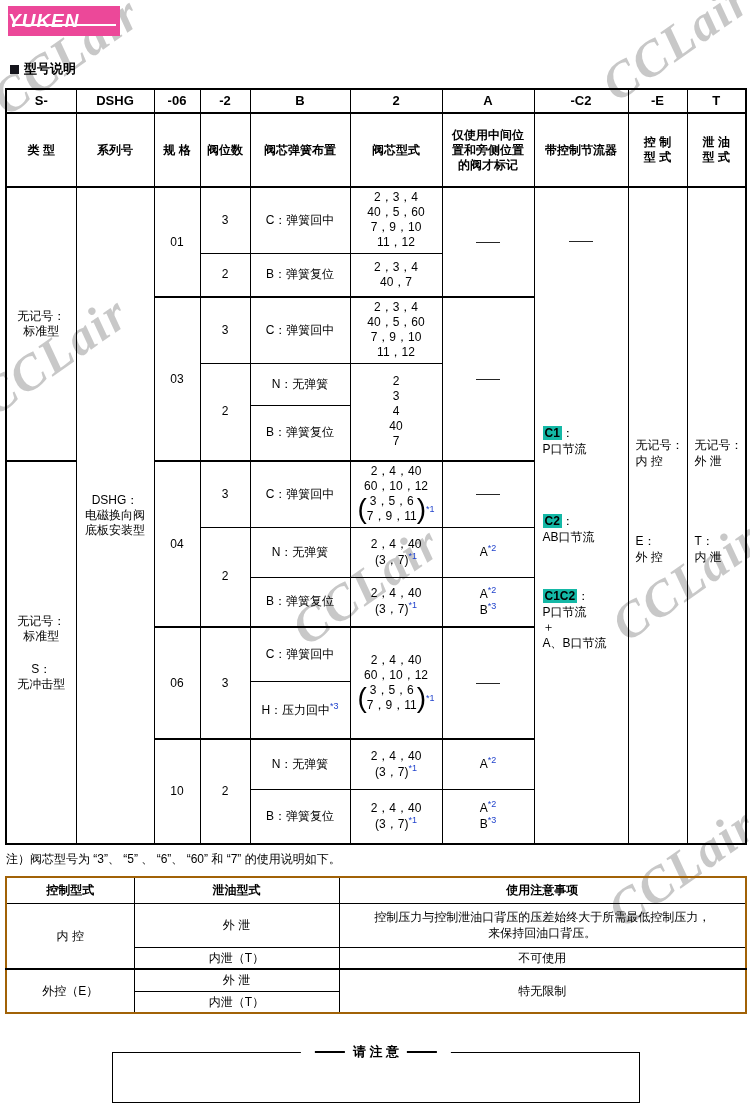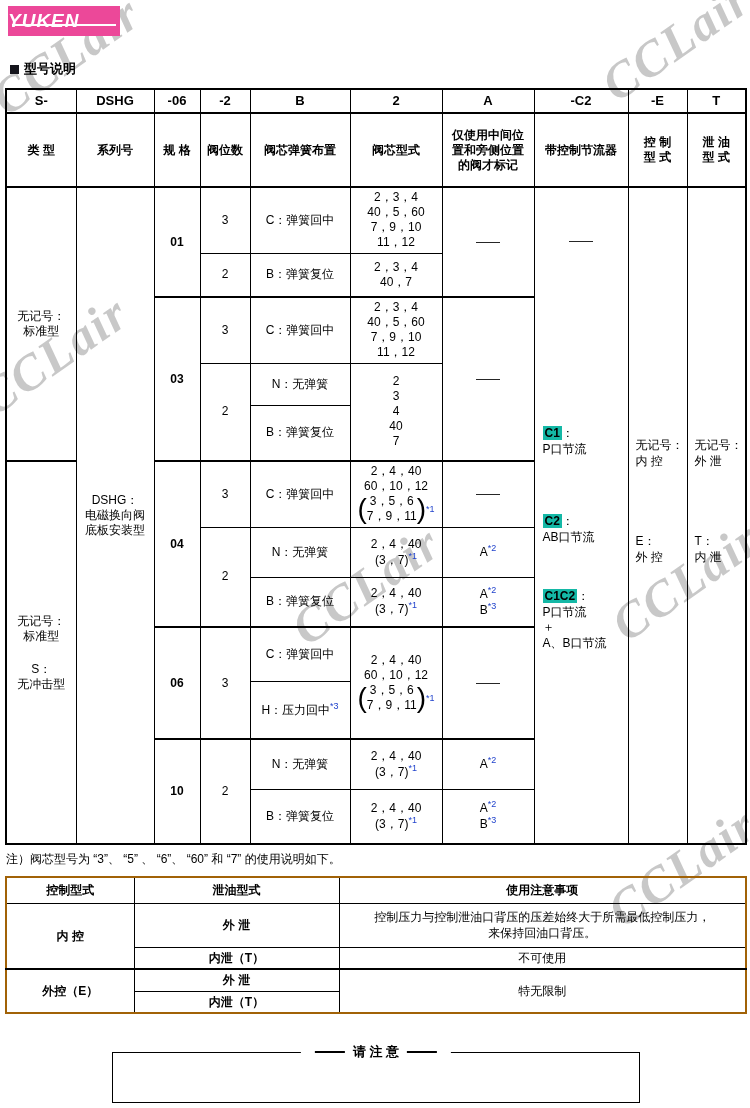--- a/index.html
+++ b/index.html
@@ -21,21 +21,21 @@
   
   table{border-collapse:collapse;table-layout:fixed;position:absolute;z-index:1;background:transparent;}
   .model-table{left:5px;top:88px;width:740px;border:2px solid #000;}
   .model-table th,.model-table td{border:1px solid #000;font-size:12px;padding:1px 2px;
       text-align:center;vertical-align:middle;line-height:1.25;overflow:hidden;}
   .code-row th{font-size:13px;font-weight:bold;border-bottom:2px solid #000;}
   .label-row th{font-weight:bold;border-bottom:2px solid #000;}
   tr.thick td{border-top:2px solid #000;}
   .pre{white-space:pre-line;}
   .cell-left{text-align:left;padding-left:6px;}
-  .b{font-weight:bold;}
+  .b{font-weight:normal;}
   tr.h22{height:22px;} tr.h24{height:24px;} tr.h26{height:26px;} tr.h42{height:42px;}
   tr.h44{height:44px;} tr.h50{height:50px;} tr.h54{height:54px;} tr.h55{height:55px;}
   tr.h56{height:56px;} tr.h58{height:58px;} tr.h66{height:66px;} tr.h74{height:74px;}
   sup.bnote{color:#2244cc;font-size:9px;line-height:1;vertical-align:super;}
   .gbox{background:#14b8a6;font-weight:bold;padding:0 2px;}
   .thr-wrap,.vwrap{position:relative;height:653px;}
   .thr-dash{position:absolute;top:45px;left:0;width:100%;text-align:center;}
   .thr-item{position:absolute;left:6px;text-align:left;line-height:1.3;}
   .vitem{position:absolute;left:5px;text-align:left;line-height:1.35;}
   .stack{display:flex;flex-direction:column;gap:18px;}

